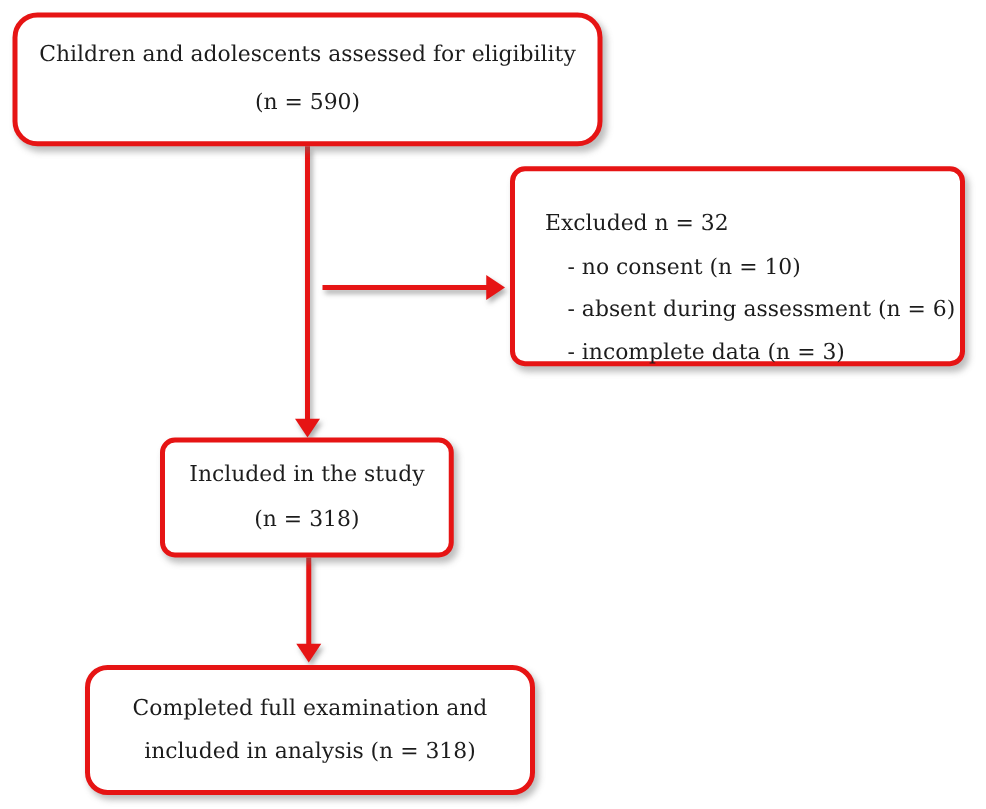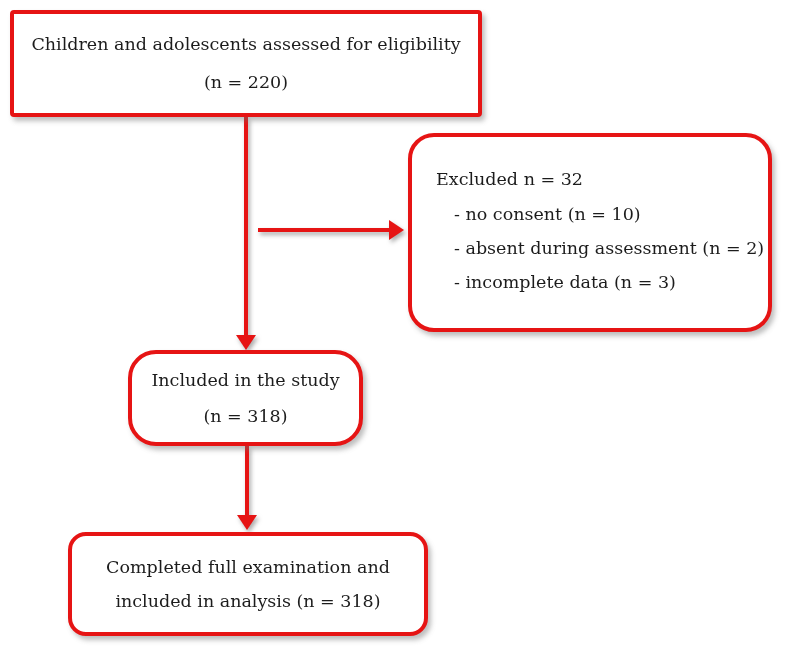--- a/index.html
+++ b/index.html
@@ -31,42 +31,42 @@
     align-items: center;
     justify-content: center;
     text-align: center;
     gap: 17px;
     font-size: 17.5px;
     line-height: 1.2;
   }
   #box-eligibility {
     left: 10px; top: 10px;
     width: 472px; height: 107px;
-    border-radius: 4px;
+    border-radius: 20px;
   }
   #box-excluded {
     left: 408px; top: 133px;
-    width: 364px; height: 199px;
-    border-radius: 26px;
+    width: 364px; height: 160px;
+    border-radius: 12px;
     padding: 32px 14px 1px 24px;
   }
   #box-excluded .excl-title {
     font-size: 17.5px;
     margin-bottom: 15px;
   }
   #box-excluded .excl-item {
     font-size: 17.5px;
     margin-left: 18px;
     margin-bottom: 14px;
     white-space: nowrap;
   }
   #box-included {
     left: 128px; top: 350px;
     width: 235px; height: 96px;
-    border-radius: 28px;
+    border-radius: 12px;
   }
   #box-included .centered-lines { gap: 15px; }
   #box-completed {
     left: 68px; top: 532px;
     width: 360px; height: 104px;
     border-radius: 18px;
   }
   #box-completed .centered-lines { gap: 13px; }
   svg.arrow-layer {
     position: absolute;
@@ -93,28 +93,28 @@
     </g>
     <g class="arrow-shape">
       <line x1="247" y1="446" x2="247" y2="516" stroke="#e61414" stroke-width="4"></line>
       <polygon points="237,515 257,515 247,530" fill="#e61414"></polygon>
     </g>
   </svg>
 
   <div class="flowbox" id="box-eligibility">
     <div class="centered-lines">
       <span>Children and adolescents assessed for eligibility</span>
-      <span>(n = 220)</span>
+      <span>(n = 590)</span>
     </div>
   </div>
 
   <div class="flowbox" id="box-excluded">
     <div class="excl-title">Excluded n = 32</div>
     <div class="excl-item">- no consent (n = 10)</div>
-    <div class="excl-item">- absent during assessment (n = 2)</div>
+    <div class="excl-item">- absent during assessment (n = 6)</div>
     <div class="excl-item">- incomplete data (n = 3)</div>
   </div>
 
   <div class="flowbox" id="box-included">
     <div class="centered-lines">
       <span>Included in the study</span>
       <span>(n = 318)</span>
     </div>
   </div>
 

